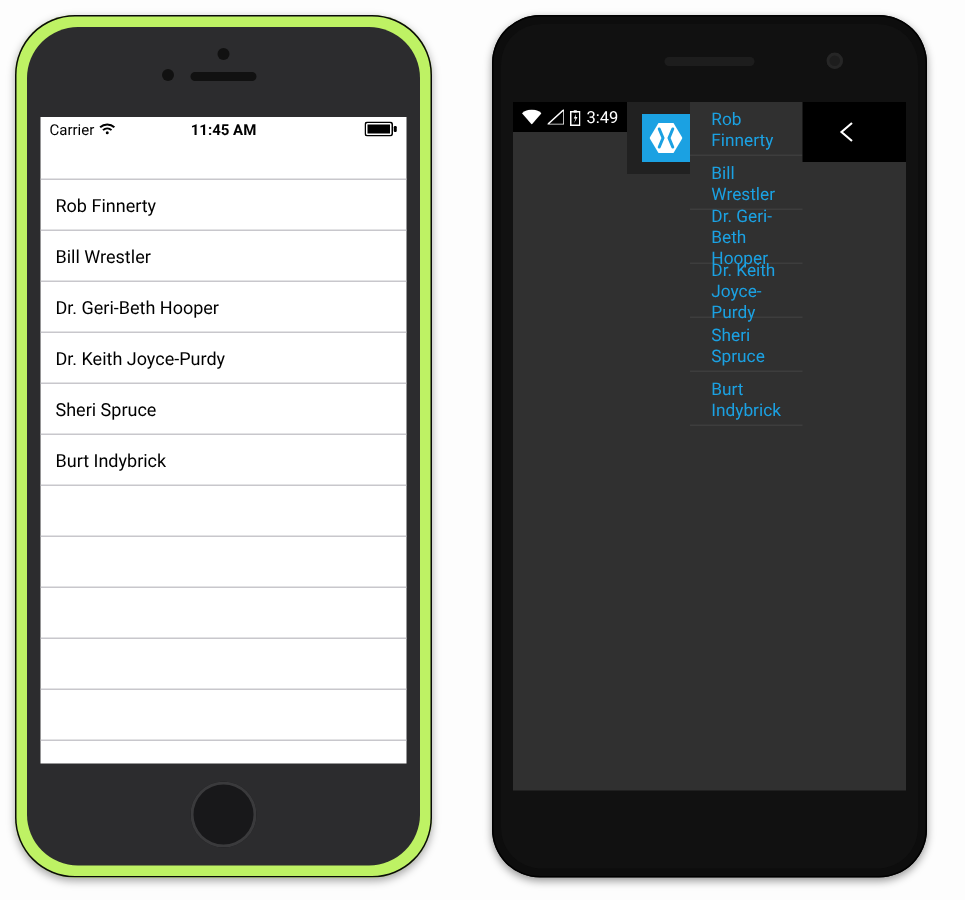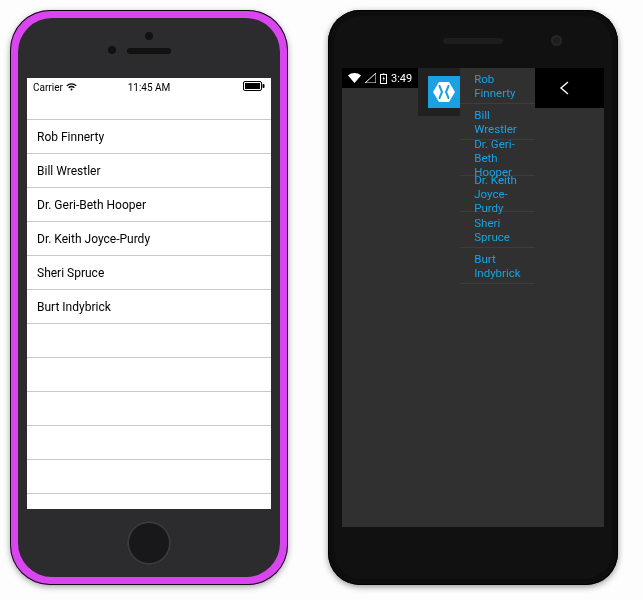--- a/index.html
+++ b/index.html
@@ -14,21 +14,21 @@
   .stage {
     display: flex;
     align-items: flex-start;
     gap: 40px;
   }
 
   
   .iphone {
     width: 278px;
     height: 575px;
-    background: #d946ef;
+    background: #bef264;
     border-radius: 40px;
     padding: 8px;
     box-shadow: 0 2px 6px rgba(0,0,0,0.35), inset 0 0 0 1px #0a0a0a;
   }
   .iphone-inner {
     width: 100%;
     height: 100%;
     background: #2c2c2e;
     border-radius: 34px;
     position: relative;
@@ -90,21 +90,21 @@
     height: 18px;
     display: flex;
     align-items: center;
     font-size: 10px;
     padding: 0 6px;
     color: #000;
   }
   .ios-status-left,
   .ios-status-right { flex: 1; display: flex; align-items: center; gap: 3px; }
   .ios-status-right { justify-content: flex-end; }
-  .ios-status-center { flex: 0 0 auto; font-weight: 400; }
+  .ios-status-center { flex: 0 0 auto; font-weight: 700; }
 
   .ios-header-space {
     height: 24px;
     border-bottom: 1px solid #c8c7cc;
   }
 
   .ios-list { }
   .ios-row {
     height: 34px;
     display: flex;

